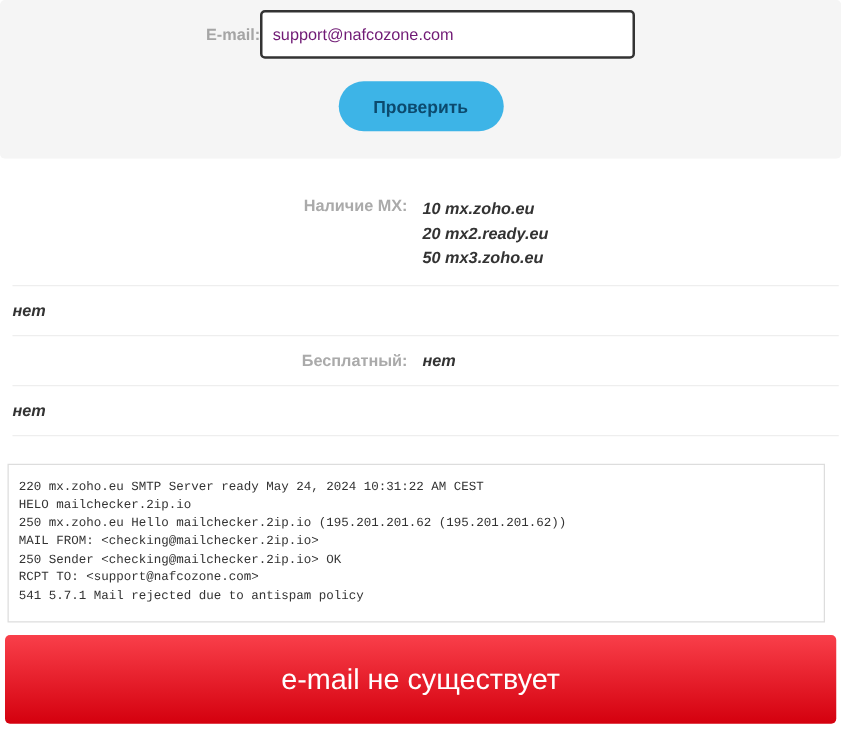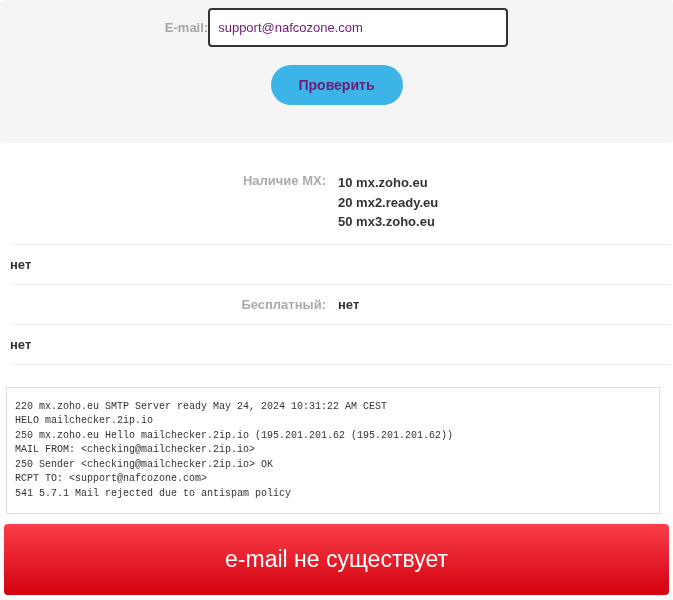--- a/index.html
+++ b/index.html
@@ -29,23 +29,23 @@
 .email-input {
   width: 300px;
   padding: 10px 8px;
   border: 2px solid #333;
   border-radius: 4px;
   font-size: 13px;
   color: #701a75;
 }
 .check-btn {
   display: block;
-  margin: 16px auto;
+  margin: 0 auto;
   background: #3db4e7;
-  color: #701a75;
+  color: #0c4a6e;
   border: none;
   border-radius: 22px;
   padding: 12px 28px;
   font-size: 14px;
   font-weight: 600;
   cursor: pointer;
 }
 .results {
   background: #fff;
   padding: 24px 2px 10px 10px;
@@ -63,20 +63,21 @@
   color: #aaa;
   font-size: 13px;
   font-weight: 600;
   padding-right: 12px;
   padding-top: 0;
 }
 .result-value {
   color: #333;
   font-size: 13px;
   font-weight: 600;
+  font-style: italic;
 }
 .mx-entry {
   display: block;
   line-height: 1.5;
 }
 .mx-prio { color: #333; font-weight: 700; }
 .smtp-log {
   margin: 12px 13px 10px 6px;
   border: 1px solid #ddd;
   background: #fff;

